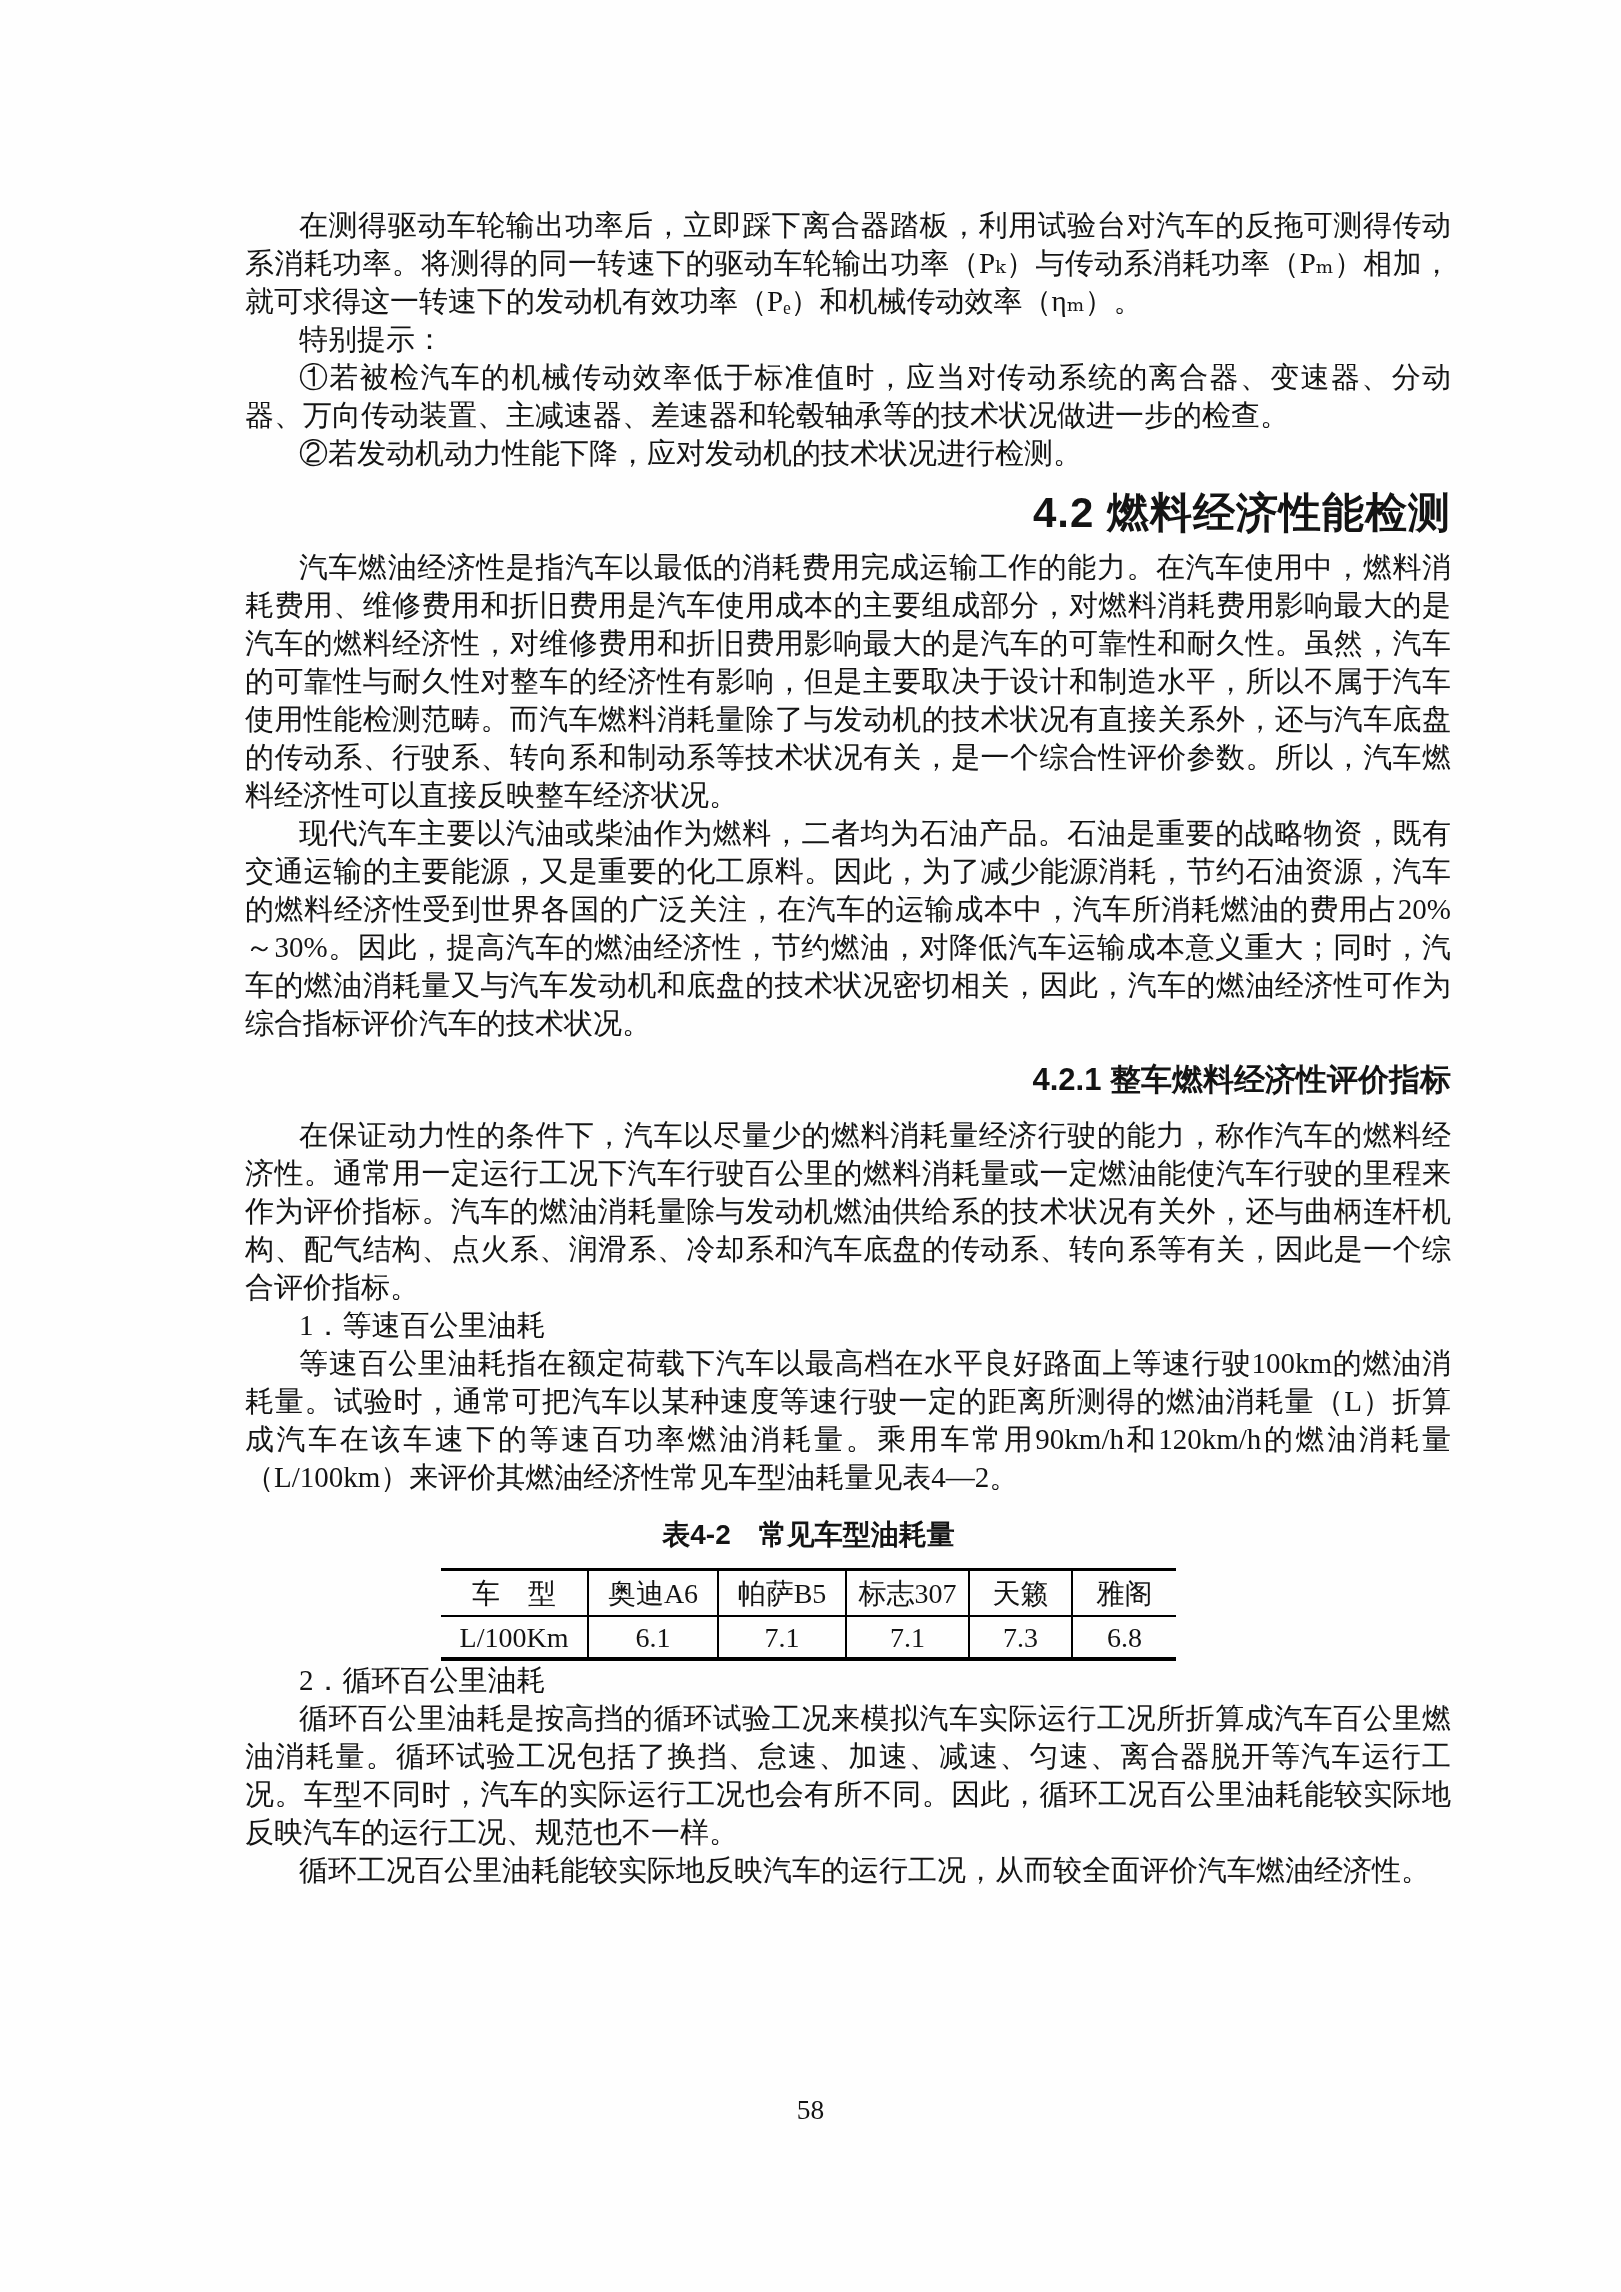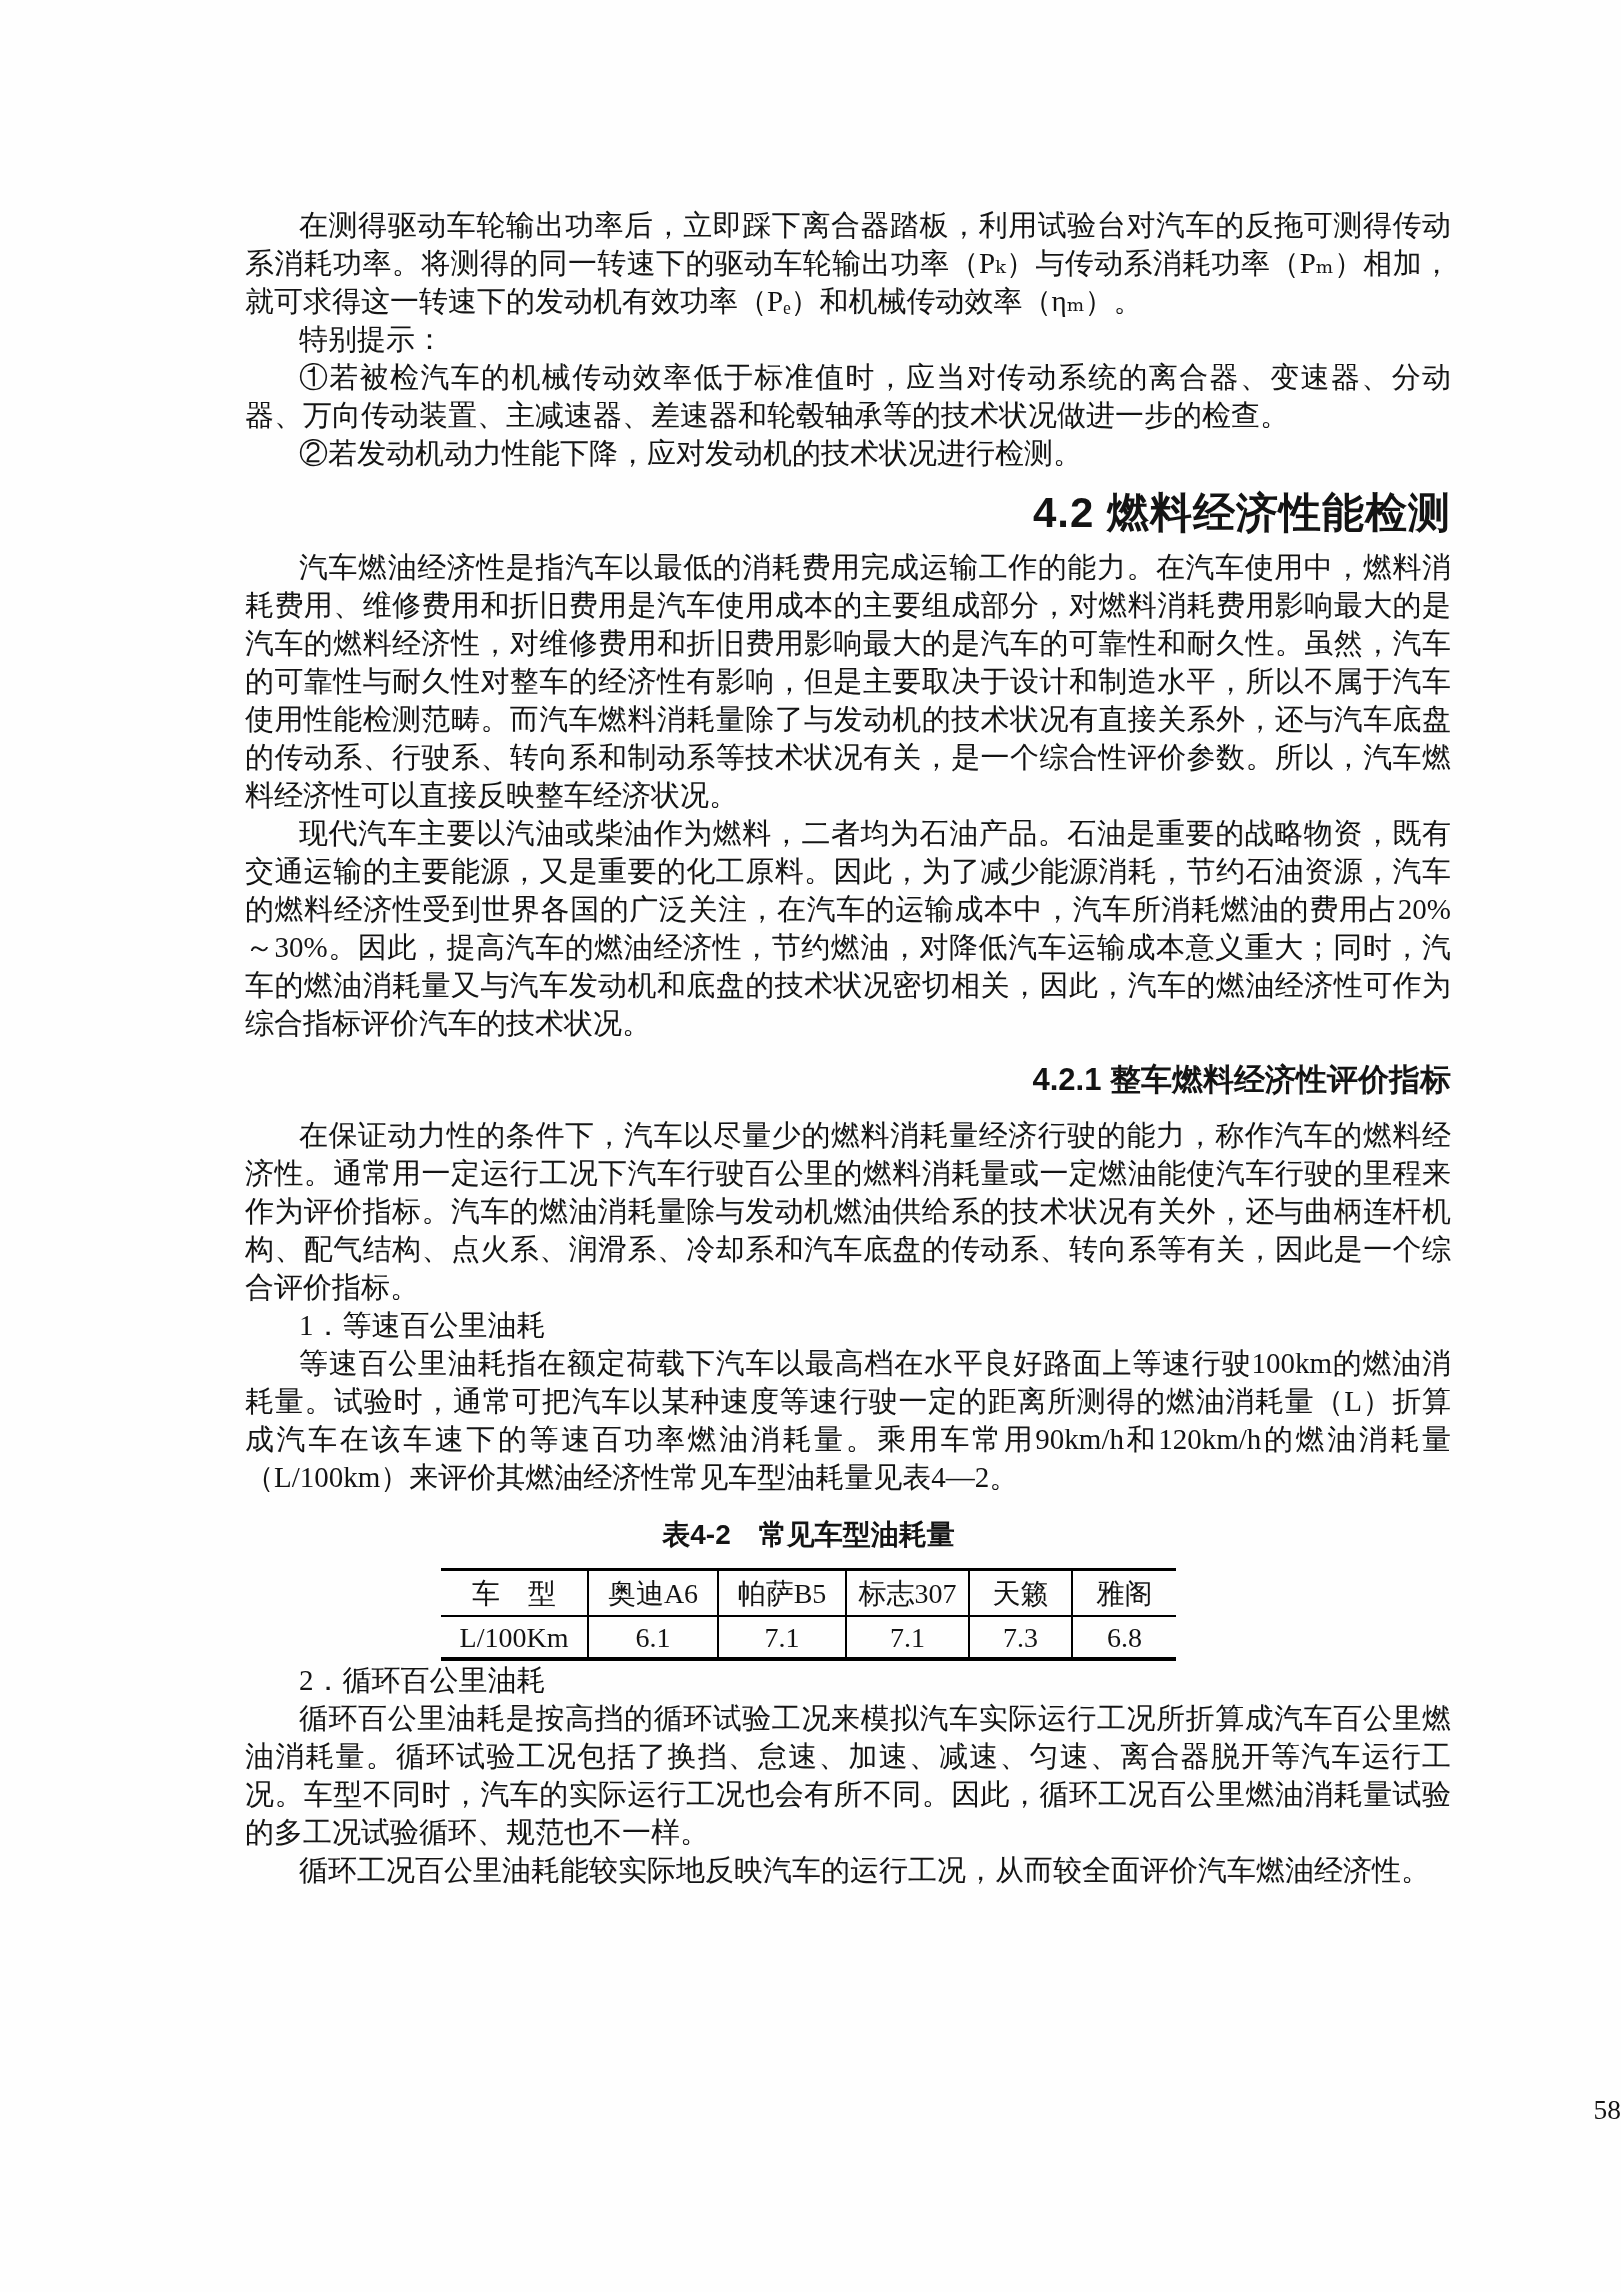--- a/index.html
+++ b/index.html
@@ -45,21 +45,21 @@
     border-left:2.9px solid #000;
     text-align:center; vertical-align:middle;
     font-weight:normal; padding:0;
   }
   table.fuel th:first-child, table.fuel td:first-child { border-left:none; }
   table.fuel th { height:44px; border-bottom:2.9px solid #000; }
   table.fuel td { height:40px; }
   .after-table { margin-top:17.6px; }
   .pagenum {
     position:absolute; left:0; top:2094px; width:1621px;
-    text-align:right; font-size:27.4px; line-height:33px;
+    text-align:center; font-size:27.4px; line-height:33px;
   }
 </style>
 </head>
 <body>
 
 <div class="page">
   <div class="content">
 
     <p class="body">在测得驱动车轮输出功率后，立即踩下离合器踏板，利用试验台对汽车的反拖可测得传动系消耗功率。将测得的同一转速下的驱动车轮输出功率（Pₖ）与传动系消耗功率（Pₘ）相加，就可求得这一转速下的发动机有效功率（Pₑ）和机械传动效率（ηₘ）。</p>
     <p class="body">特别提示：</p>
@@ -102,20 +102,20 @@
         <td>6.1</td>
         <td>7.1</td>
         <td>7.1</td>
         <td>7.3</td>
         <td>6.8</td>
       </tr>
     </tbody>
       </table>
 
     <p class="body after-table">2．循环百公里油耗</p>
-    <p class="body">循环百公里油耗是按高挡的循环试验工况来模拟汽车实际运行工况所折算成汽车百公里燃油消耗量。循环试验工况包括了换挡、怠速、加速、减速、匀速、离合器脱开等汽车运行工况。车型不同时，汽车的实际运行工况也会有所不同。因此，循环工况百公里燃油消耗量试验的多工况试验循环、规范也不一样。</p>
+    <p class="body">循环百公里油耗是按高挡的循环试验工况来模拟汽车实际运行工况所折算成汽车百公里燃油消耗量。循环试验工况包括了换挡、怠速、加速、减速、匀速、离合器脱开等汽车运行工况。车型不同时，汽车的实际运行工况也会有所不同。因此，循环工况百公里油耗能较实际地反映汽车的运行工况、规范也不一样。</p>
     <p class="body">循环工况百公里油耗能较实际地反映汽车的运行工况，从而较全面评价汽车燃油经济性。</p>
 
   </div>
 
   <div class="pagenum">58</div>
 </div>
 
 
 </body></html>

